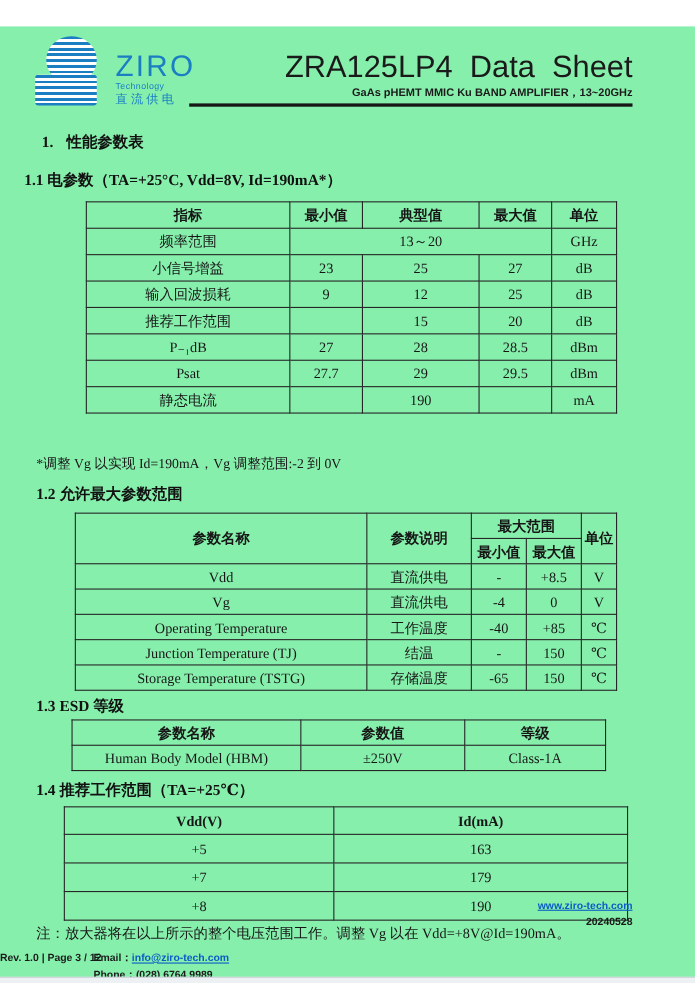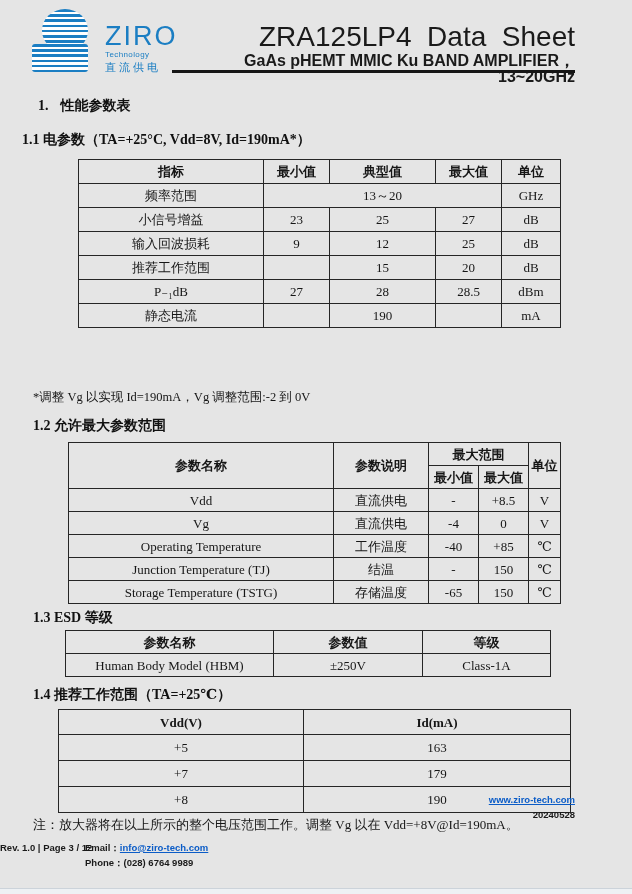--- a/index.html
+++ b/index.html
@@ -3,21 +3,21 @@
 <meta charset="utf-8">
 <style>
   :root { --accent:#1b7ec3; --link:#0b5cc7; --ink:#1a1a1a; }
   * { box-sizing:border-box; }
   html,body { margin:0; padding:0; }
   body {
     width:632px; height:894px; position:relative; background:#ffffff;
     font-family:"Liberation Serif","DejaVu Serif",serif; color:#161616;
     overflow:hidden;
   }
-  .page { position:absolute; inset:0; background:#e5e5e5; }
+  .page { position:absolute; inset:0; background:#86efac;margin-top:24px; }
 
   
   .logo { position:absolute; top:8px; left:30px; display:flex; gap:9px; }
   .logo-mark { position:relative; width:66px; height:66px; }
   .lm-top {
     position:absolute; left:12px; top:1px; width:46px; height:43px; border-radius:50%;
     background:repeating-linear-gradient(to bottom, var(--accent) 0 2.6px, #ffffff 2.6px 5.2px);
   }
   .lm-bottom {
     position:absolute; left:2px; bottom:2px; width:56px; height:28px; border-radius:3px;
@@ -26,21 +26,21 @@
   .logo-text { padding-top:15px; font-family:"Liberation Sans","DejaVu Sans",sans-serif; color:var(--accent); }
   .logo-brand { font-size:27px; line-height:26px; letter-spacing:2px; font-weight:400; }
   .logo-tech  { font-size:8px; line-height:9px; letter-spacing:0.4px; margin-top:1px; }
   .logo-cn    { font-size:11px; line-height:13px; letter-spacing:3px; margin-top:2px; }
 
   .title-block {
     position:absolute; top:25px; left:200px; right:57px; text-align:right;
     font-family:"Liberation Sans","DejaVu Sans",sans-serif; color:var(--ink);
   }
   .doc-title { font-size:28px; font-weight:400; white-space:pre; line-height:24px; }
-  .doc-subtitle { font-size:16px; font-weight:700; margin-top:4px; line-height:16px; }
+  .doc-subtitle { font-size:10px; font-weight:700; margin-top:4px; line-height:16px; }
   .header-rule { position:absolute; top:70px; left:172px; right:57px; height:2.5px; background:#161616; }
 
   
   .h-sec { position:absolute; font-weight:700; font-size:14px; color:#111; white-space:nowrap; }
   .h-sec .num { margin-right:12px; }
   #h-s1  { top:97px;  left:38px; }
   #h-s11 { top:131px; left:22px; }
   #h-s12 { top:417px; left:33px; }
   #h-s13 { top:609px; left:33px; }
   #h-s14 { top:686px; left:33px; }
@@ -155,20 +155,27 @@
         <td>dB</td>
       </tr>
       <tr>
         <td>P₋₁dB</td>
         <td>27</td>
         <td>28</td>
         <td>28.5</td>
         <td>dBm</td>
       </tr>
       <tr>
+        <td>Psat</td>
+        <td>27.7</td>
+        <td>29</td>
+        <td>29.5</td>
+        <td>dBm</td>
+      </tr>
+      <tr>
         <td>静态电流</td>
         <td></td>
         <td>190</td>
         <td></td>
         <td>mA</td>
       </tr>
     </tbody>
   </table>
 
   <div class="footnote">*调整 Vg 以实现 Id=190mA，Vg 调整范围:-2 到 0V</div>

